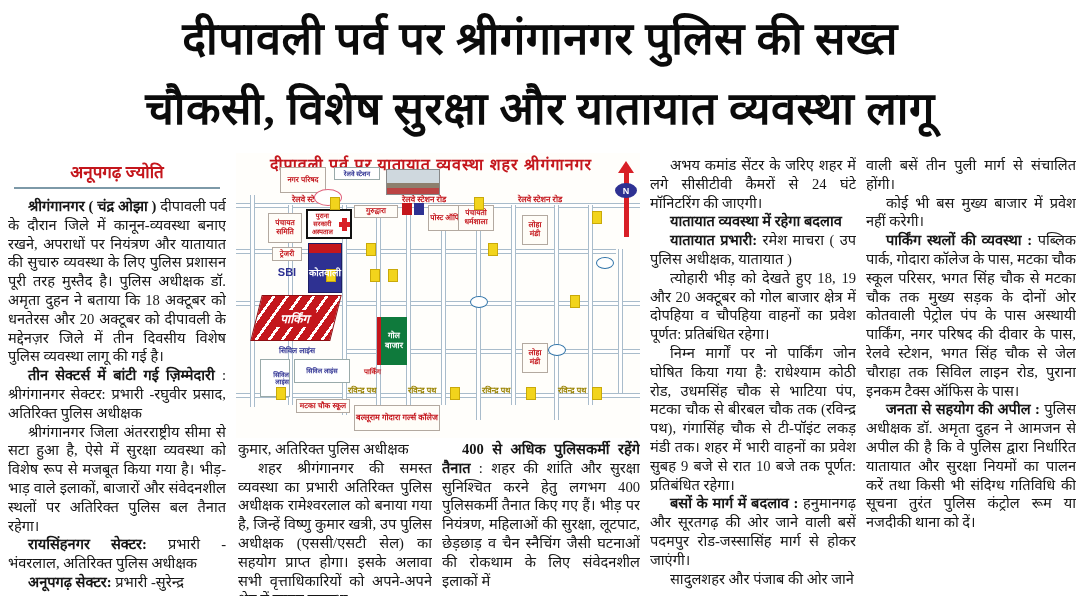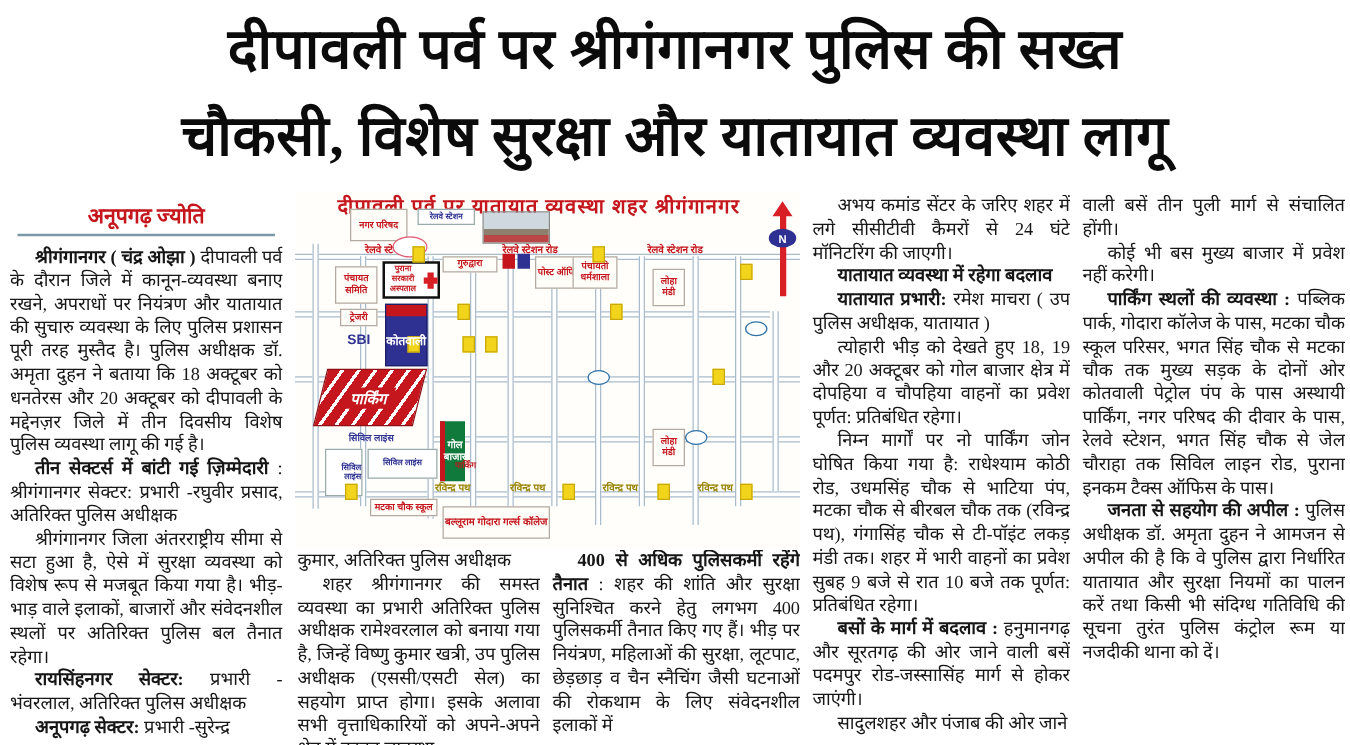--- a/index.html
+++ b/index.html
@@ -134,21 +134,21 @@
     <div class="mbox" style="left:222px;top:52px;width:36px;height:26px;">पंचायती धर्मशाला</div>
     <div class="mbox" style="left:286px;top:62px;width:26px;height:30px;">लोहा मंडी</div>
     <div class="mbox" style="left:286px;top:190px;width:26px;height:30px;">लोहा मंडी</div>
     <div class="parking-big" style="left:20px;top:142px;width:78px;height:44px;">
         <span>पार्किंग</span>
       </div>
     <div class="bluebox-sm" style="left:30px;top:192px;width:62px;height:12px;border:0;background:transparent;font-size:7.5px;">सिविल लाइंस</div>
     <div class="bluebox-sm" style="left:24px;top:206px;width:30px;height:38px;">सिविल लाइंस</div>
     <div class="bluebox-sm" style="left:58px;top:206px;width:56px;height:24px;">सिविल लाइंस</div>
     <div class="mbox" style="left:60px;top:210px;width:54px;height:14px;top:246px;">मटका चौक स्कूल</div>
-    <div class="greenbox" style="left:116px;top:164px;width:20px;height:48px;margin-top:20px;">गोल बाजार</div>
+    <div class="greenbox" style="left:141px;top:164px;width:30px;height:48px;">गोल बाजार</div>
     <div class="redtag" style="left:128px;top:214px;">पार्किंग</div>
     <div class="mbox" style="left:118px;top:252px;width:86px;height:26px;font-size:8px;">बल्लूराम गोदारा गर्ल्स कॉलेज</div>
 
     <div class="ymark" style="left:94px;top:44px;"></div>
     <div class="ymark" style="left:238px;top:44px;"></div>
     <div class="ymark" style="left:130px;top:90px;"></div>
     <div class="ymark" style="left:90px;top:116px;"></div>
     <div class="ymark" style="left:134px;top:116px;"></div>
     <div class="ymark" style="left:252px;top:90px;"></div>
     <div class="ymark" style="left:356px;top:58px;"></div>

